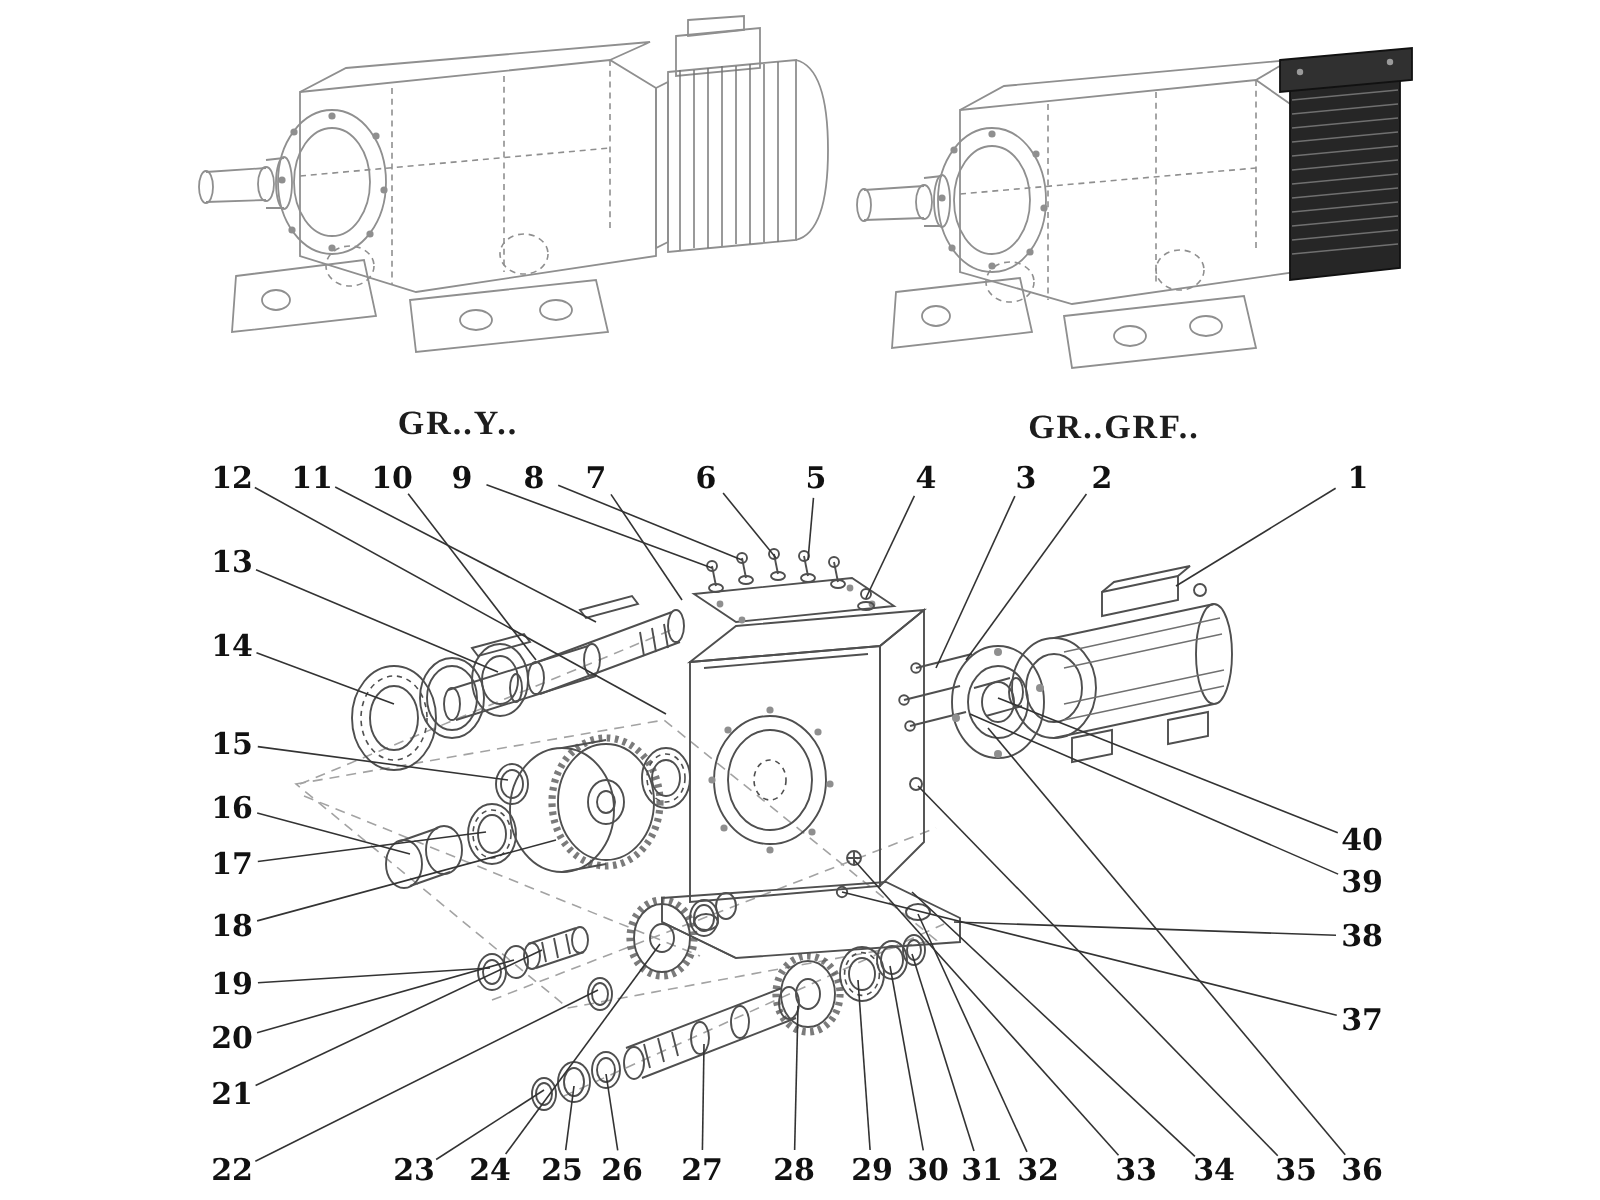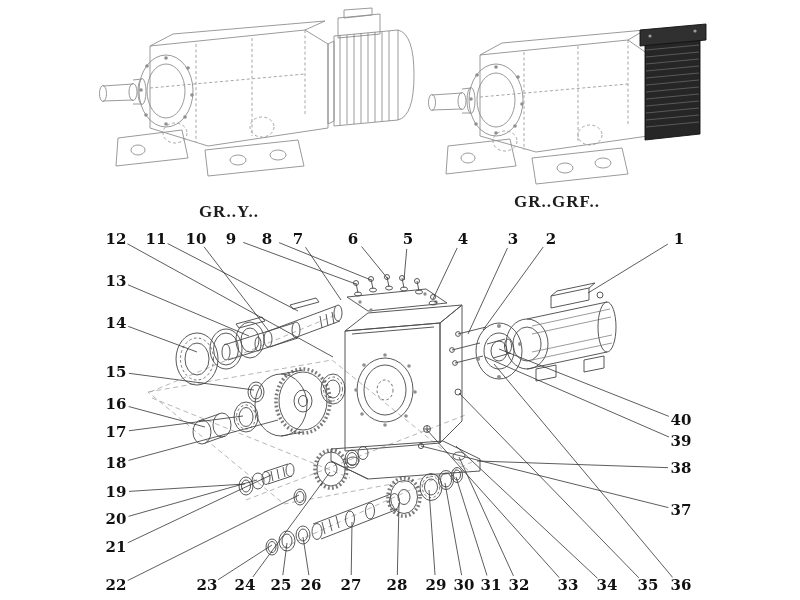--- a/index.html
+++ b/index.html
@@ -338,21 +338,21 @@
           <path d="M584,360 L604,356 L604,368 L584,372 Z"></path>
         </g>
         <g class="fin">
           <path d="M532,326 L610,309 M532,334 L611,317 M532,352 L612,335 M532,360 L612,343"></path>
         </g>
       </g>
     </g>
   </svg>
 
   <div class="model-label" style="left:229px;top:212px;">GR..Y..</div>
-  <div class="model-label" style="left:557px;top:202px;">GR..GRF..</div>
+  <div class="model-label" style="left:557px;top:214px;">GR..GRF..</div>
 
   <svg id="callout-layer" width="800" height="600" viewBox="0 0 800 600">
       <line x1="127.42067824448675" y1="243.77717133232696" x2="333" y2="357"></line>
       <text x="116" y="239">12</text>
       <line x1="167.5947088431597" y1="243.52231330827465" x2="298" y2="311"></line>
       <text x="156" y="239">11</text>
       <line x1="204.0662684200033" y1="246.84220540833655" x2="268" y2="330"></line>
       <text x="196" y="239">10</text>
       <line x1="243.23153635429344" y1="242.38719468272743" x2="356" y2="284"></line>
       <text x="231" y="239">9</text>

